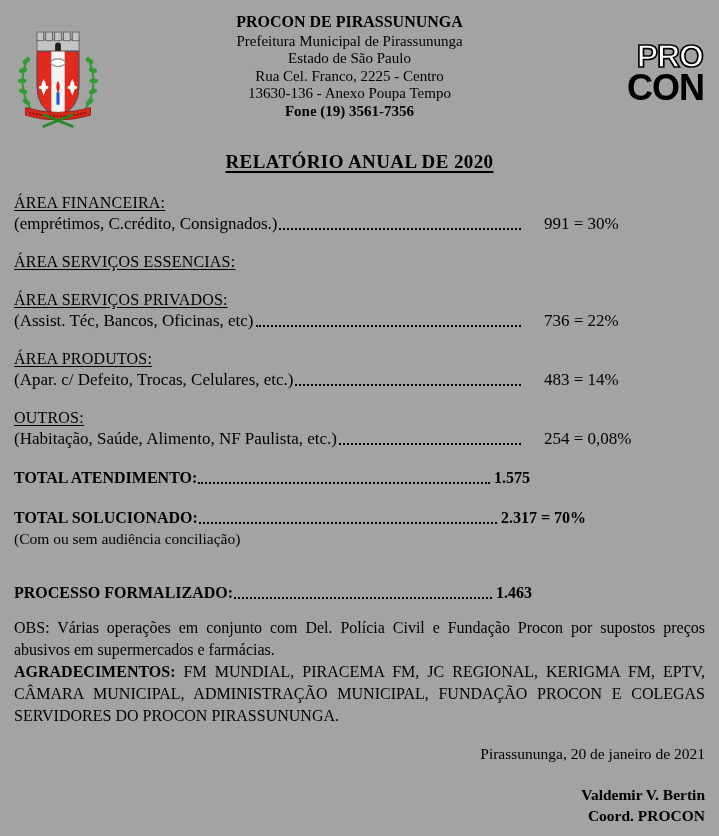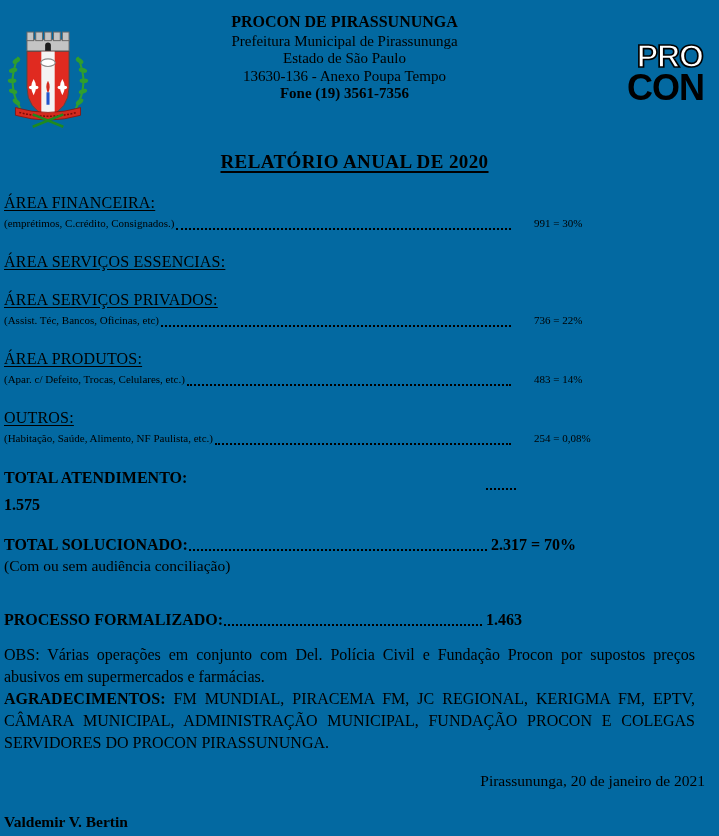--- a/index.html
+++ b/index.html
@@ -1,24 +1,24 @@
 <!DOCTYPE html>
 <html lang="pt"><head>
 <meta charset="utf-8">
 <style>
   * { margin: 0; padding: 0; box-sizing: border-box; }
   html, body { background: #ffffff; }
   .page {
     position: relative;
     width: 719px;
     height: 836px;
-    background: #0369a1;
+    background: #a3a3a3;
     font-family: "Liberation Serif", "DejaVu Serif", serif;
     color: #000;
-    padding: 8px 14px 0 4px;
+    padding: 8px 14px 0 14px;
     overflow: hidden;
   }
 
   
   .header { display: flex; align-items: flex-start; height: 122px; }
   .crest-box { width: 92px; flex: 0 0 92px; padding-top: 16px; }
   .header-center { flex: 1 1 auto; text-align: center; padding-top: 5px; line-height: 17.5px; font-size: 15px; }
   .org-title { font-weight: bold; font-size: 16px; margin-bottom: 2px; }
   .phone-line { font-weight: bold; }
   .logo-box { width: 112px; flex: 0 0 112px; display: flex; justify-content: flex-end; padding-top: 30px; }
@@ -38,50 +38,50 @@
   
   .sections { margin-top: 19px; }
   .section { margin-bottom: 17px; }
   .section-heading {
     font-size: 16px;
     line-height: 21px;
     letter-spacing: 0.2px;
     text-decoration: underline;
     text-underline-offset: 2px;
   }
-  .area-row { display: flex; width: 622px; line-height: 21px; font-size: 11px; align-items: center; }
+  .area-row { display: flex; width: 622px; line-height: 21px; font-size: 17px; align-items: center; }
   .area-detail { white-space: nowrap; }
   .leader {
     flex: 1 1 auto;
     border-bottom: 2px dotted #000;
     align-self: flex-end;
     margin: 0 1px 4px 2px;
     min-width: 30px;
   }
   .area-value { width: 92px; margin-left: 22px; white-space: nowrap; }
 
   
   .totals { margin-top: 18px; }
   .total-row { display: flex; font-weight: bold; font-size: 16px; line-height: 21px; }
   .total-row .leader { border-bottom: 2.6px dotted #000; margin: 0 4px 4px 1px; }
   .total-value { white-space: nowrap; }
-  .total-block-1 .total-row { width: 516px; flex-direction: column; }
+  .total-block-1 .total-row { width: 516px; }
   .total-block-2 { margin-top: 19px; }
   .total-block-2 .total-row { width: 572px; justify-content: space-between; }
   .total-note { font-size: 15.5px; line-height: 21px; font-weight: normal; }
   .total-block-3 { margin-top: 14px; }
   .total-block-3 .total-row { width: 518px; margin-top: 33px; }
 
   
   .paragraphs { margin-top: 14px; width: 691px; text-align: justify; font-size: 16px; line-height: 22px; }
   .thanks-label { font-weight: bold; }
 
   
   .dateline { margin-top: 18px; text-align: right; font-size: 15.5px; }
-  .signature { margin-top: 21px; text-align: left; font-weight: bold; font-size: 15.5px; line-height: 21px; }
+  .signature { margin-top: 21px; text-align: right; font-weight: bold; font-size: 15.5px; line-height: 21px; }
 </style>
 </head>
 <body>
 
 <div class="page">
 
   <div class="header">
 
     <div class="crest-box">
       <svg width="88" height="106" viewBox="0 0 92 106" aria-hidden="true">
@@ -135,20 +135,21 @@
 
         <path d="M30,105 L62,92" stroke="#1f8a1f" stroke-width="2.6" fill="none"></path>
         <path d="M62,105 L30,92" stroke="#1f8a1f" stroke-width="2.6" fill="none"></path>
       </svg>
     </div>
 
     <div class="header-center">
       <div class="org-title">PROCON DE PIRASSUNUNGA</div>
       <div>Prefeitura Municipal de Pirassununga</div>
       <div>Estado de São Paulo</div>
+      <div>Rua Cel. Franco, 2225 - Centro</div>
       <div>13630-136 - Anexo Poupa Tempo</div>
       <div class="phone-line">Fone (19) 3561-7356</div>
     </div>
 
     <div class="logo-box">
       <svg width="100" height="70" viewBox="0 0 100 70" aria-hidden="true">
         <text x="98" y="29" text-anchor="end" font-family="Liberation Sans, sans-serif" font-size="32" font-weight="bold" letter-spacing="-1" fill="#ffffff" stroke="#000000" stroke-width="1.7">PRO</text>
         <text x="99" y="62" text-anchor="end" font-family="Liberation Sans, sans-serif" font-size="36" font-weight="bold" letter-spacing="-1" fill="#000000">CON</text>
       </svg>
     </div>

